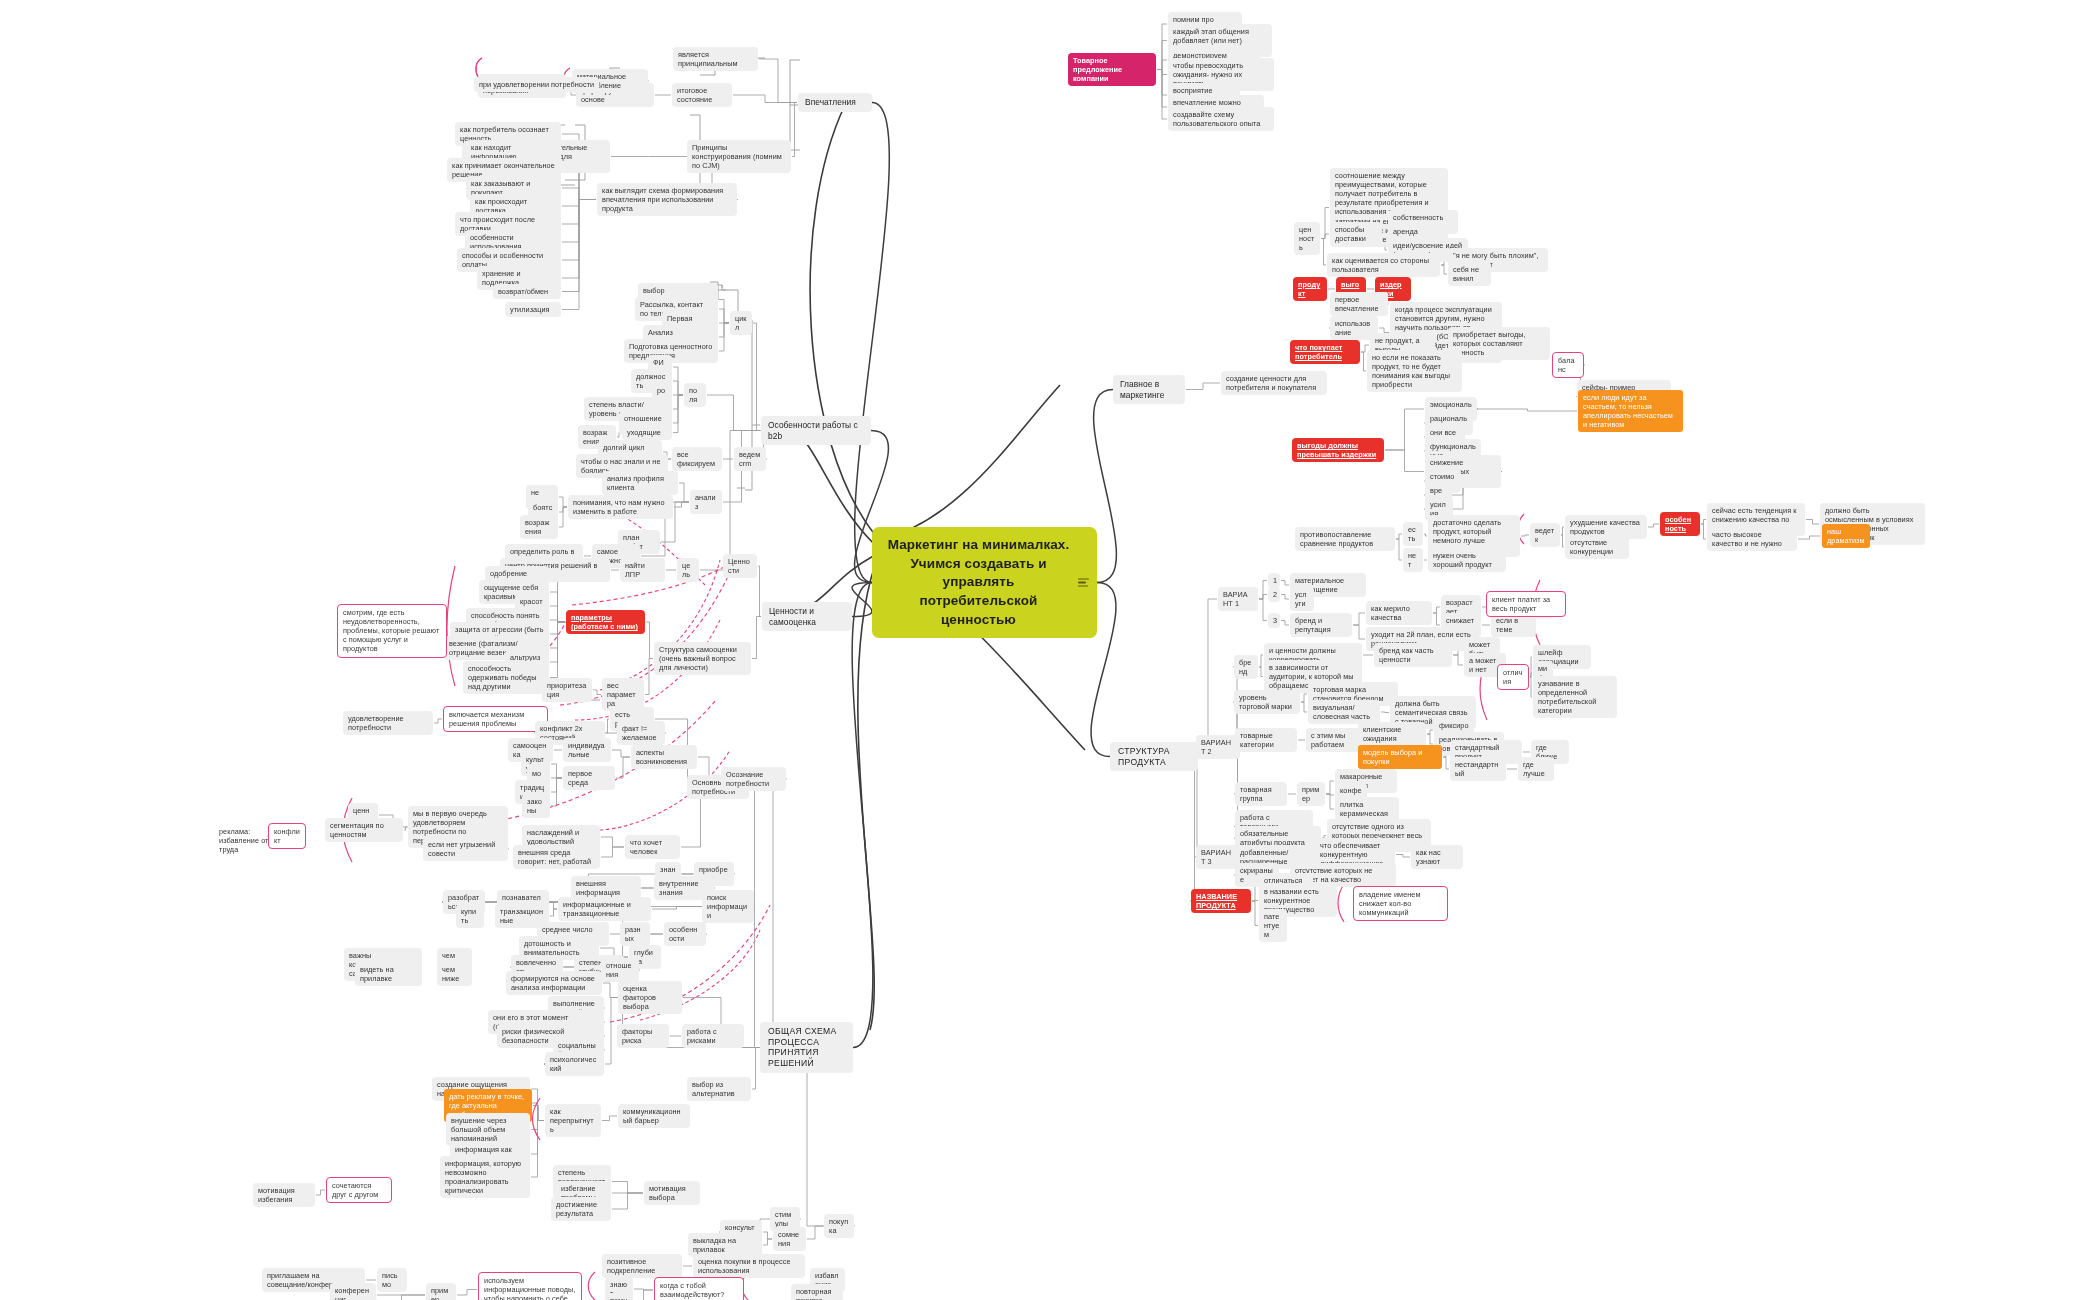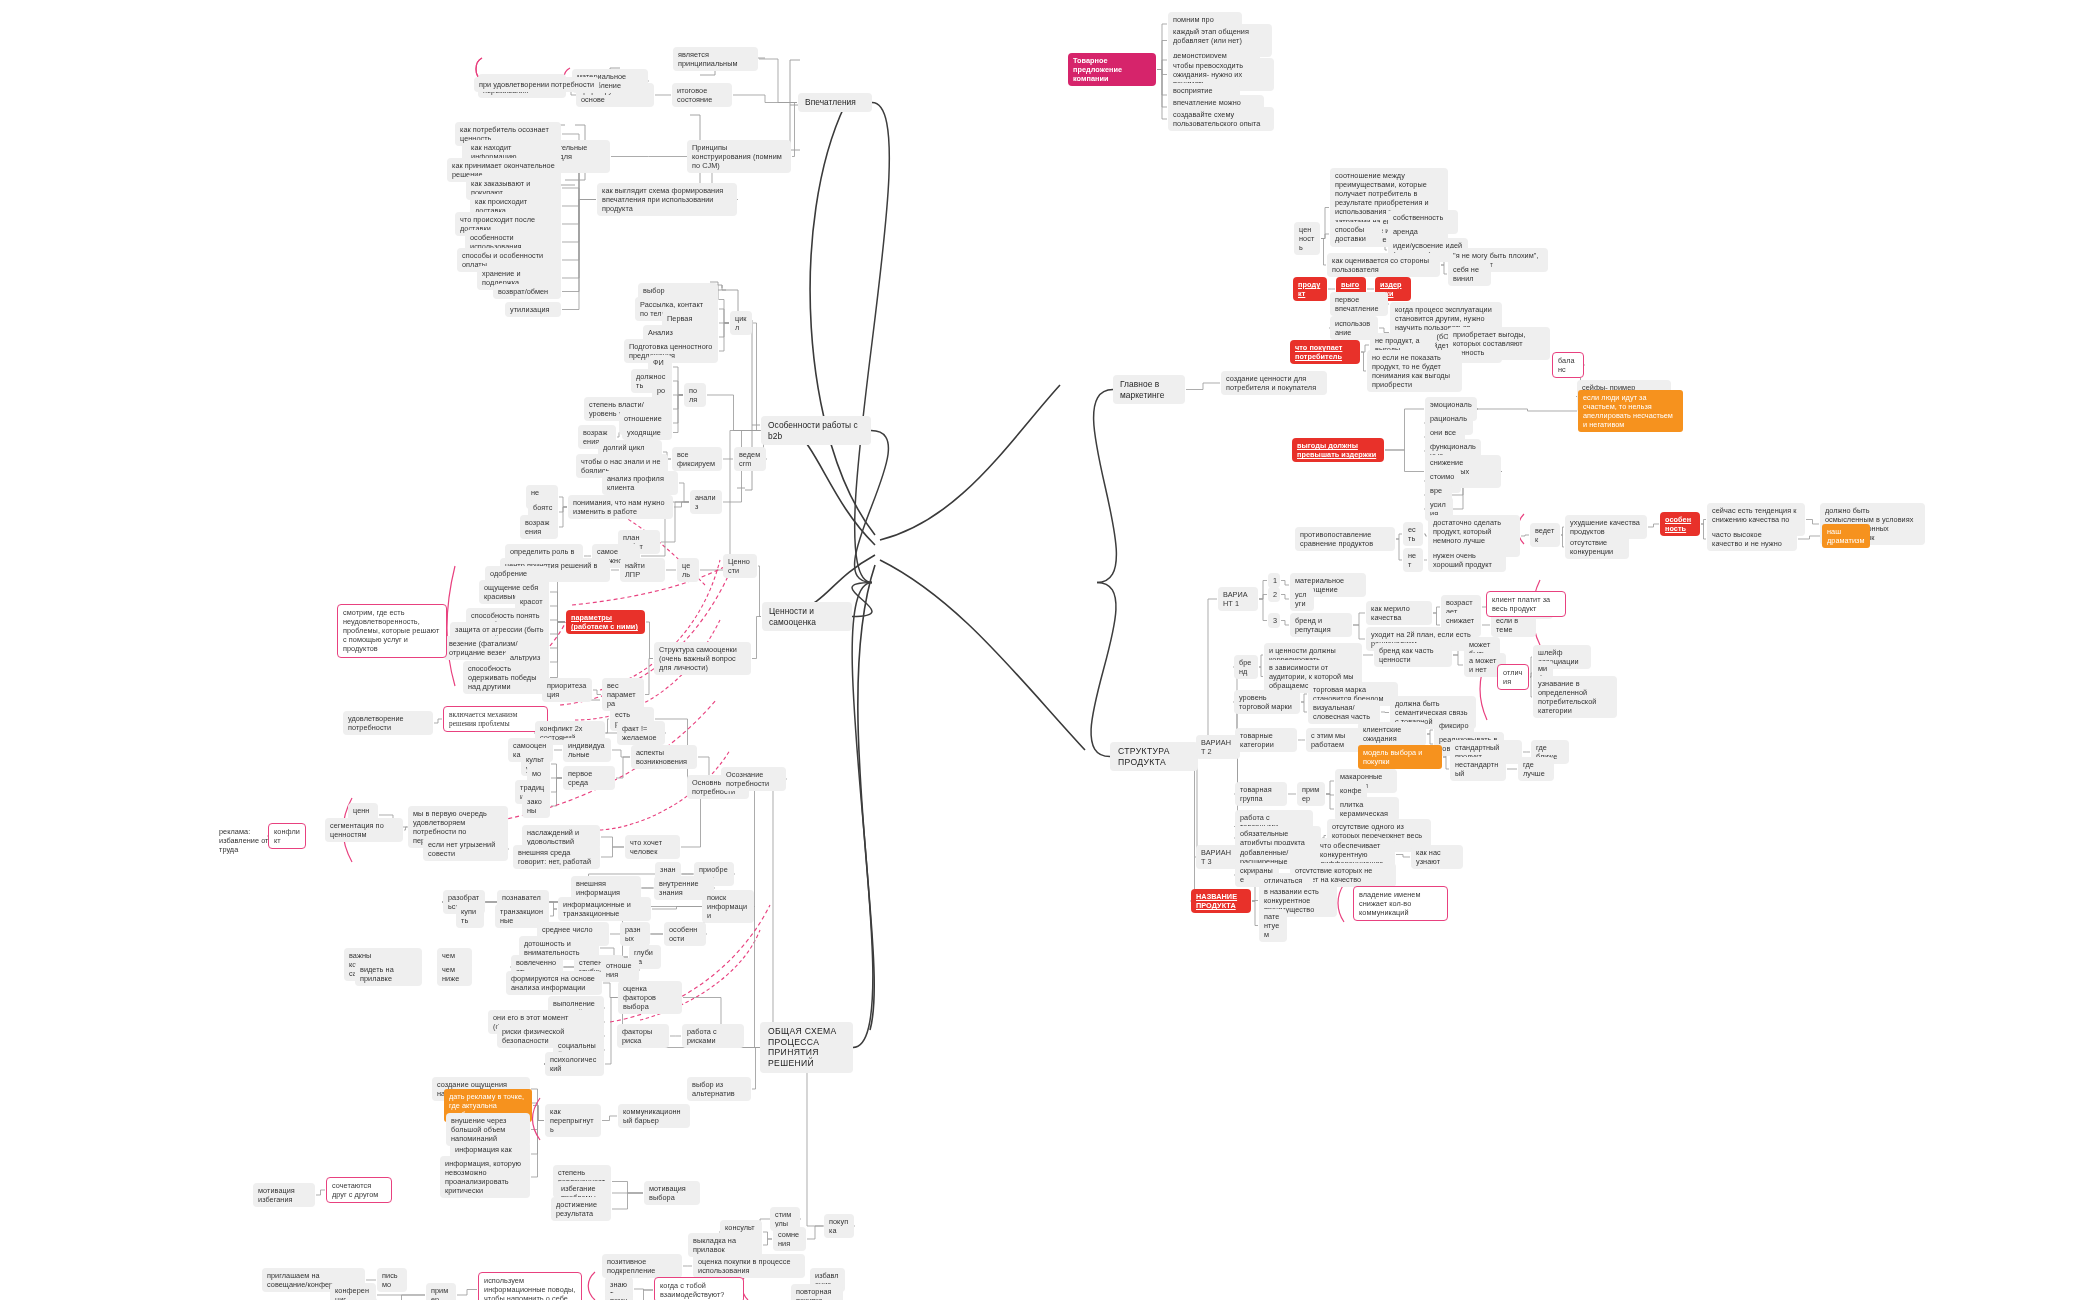--- a/index.html
+++ b/index.html
@@ -371,20 +371,30 @@
         <path d="M 352 798 C 340 820 340 840 352 862"></path>
         <path d="M 540 1098 C 530 1112 530 1126 540 1140"></path>
         <path d="M 595 1272 C 586 1280 586 1292 595 1300"></path>
         <path d="M 748 1272 C 740 1280 740 1292 748 1300"></path>
         <path d="M 1540 580 C 1530 600 1530 625 1540 645"></path>
         <path d="M 1487 658 C 1478 678 1478 700 1487 720"></path>
         <path d="M 1344 884 C 1336 896 1336 910 1344 922"></path>
         <path d="M 1524 514 C 1516 522 1516 536 1524 544"></path>
       </g>
     </svg>
+<div class="node central" style="left: 872px; top: 527px; width: 225px; min-height: 62px;">
+      <div>Маркетинг на минималках.</div>
+      <div>Учимся создавать и управлять</div>
+      <div>потребительской ценностью</div>
+      <span class="central-icon">
+        <i></i>
+        <i></i>
+        <i></i>
+      </span>
+    </div>
     <div class="node mid" style="left: 798px; top: 93px; width: 74px; min-height: 16px;">Впечатления</div>
     <div class="node plain" style="left: 673px; top: 47px; width: 85px; min-height: 12px;">является принципиальным</div>
     <div class="node plain" style="left: 672px; top: 83px; width: 60px; min-height: 12px;">итоговое состояние</div>
     <div class="node plain" style="left: 576px; top: 83px; width: 78px; min-height: 12px;">формируются на основе</div>
     <div class="node plain" style="left: 572px; top: 69px; width: 76px; min-height: 12px;">материальное потребление</div>
     <div class="node plain" style="left: 478px; top: 74px; width: 88px; min-height: 12px;">эмоциональные переживания</div>
     <div class="node plain" style="left: 474px; top: 77px;">при удовлетворении потребности</div>
     <div class="node plain" style="left: 462px; top: 140px; width: 148px; min-height: 22px;">какие основные и дополнительные услуги обретают ценность для потребителя</div>
     <div class="node plain" style="left: 687px; top: 140px; width: 104px; min-height: 22px;">Принципы конструирования (помним по CJM)</div>
     <div class="node plain" style="left: 597px; top: 183px; width: 140px; min-height: 22px;">как выглядит схема формирования впечатления при использовании продукта</div>
@@ -441,21 +451,21 @@
     <div class="node plain" style="left: 505px; top: 650px; width: 44px; min-height: 12px;">альтруизм</div>
     <div class="node plain" style="left: 463px; top: 661px; width: 86px; min-height: 21px;">способность одерживать победы над другими</div>
     <div class="node red" style="left: 566px; top: 610px; width: 79px; min-height: 13px;">параметры (работаем с ними)</div>
     <div class="node plain" style="left: 654px; top: 642px; width: 97px; min-height: 21px;">Структура самооценки (очень важный вопрос для личности)</div>
     <div class="node plain" style="left: 542px; top: 678px; width: 50px; min-height: 12px;">приоритезация</div>
     <div class="node plain" style="left: 602px; top: 678px; width: 42px; min-height: 12px;">вес параметра</div>
     <div class="node outline" style="left: 337px; top: 604px; width: 110px; min-height: 27px;">смотрим, где есть неудовлетворенность, проблемы, которые решают с помощью услуг и продуктов</div>
     <div class="node caps" style="left: 760px; top: 1022px; width: 93px; min-height: 22px;">ОБЩАЯ СХЕМА ПРОЦЕССА ПРИНЯТИЯ РЕШЕНИЙ</div>
     <div class="node plain" style="left: 687px; top: 775px; width: 62px; min-height: 12px;">Основные потребности</div>
     <div class="node plain" style="left: 343px; top: 711px; width: 90px; min-height: 12px;">удовлетворение потребности</div>
-    <div class="node outline" style="left: 443px; top: 706px; width: 105px; min-height: 14px; font-family: Liberation Serif, serif;">включается механизм решения проблемы</div>
+    <div class="node outline" style="left: 443px; top: 706px; width: 105px; min-height: 14px;">включается механизм решения проблемы</div>
     <div class="node plain" style="left: 610px; top: 707px; width: 44px; min-height: 12px;">есть ресурсы</div>
     <div class="node plain" style="left: 535px; top: 721px; width: 70px; min-height: 12px;">конфликт 2х состояний</div>
     <div class="node plain" style="left: 617px; top: 721px; width: 48px; min-height: 12px;">факт !=  желаемое</div>
     <div class="node plain" style="left: 508px; top: 738px; width: 45px; min-height: 12px;">самооценка</div>
     <div class="node plain" style="left: 563px; top: 738px; width: 48px; min-height: 12px;">индивидуальные</div>
     <div class="node plain" style="left: 521px; top: 752px; width: 29px; min-height: 12px;">культура</div>
     <div class="node plain" style="left: 527px; top: 766px; width: 23px; min-height: 12px;">мода</div>
     <div class="node plain" style="left: 515px; top: 780px; width: 35px; min-height: 12px;">традиции</div>
     <div class="node plain" style="left: 522px; top: 794px; width: 28px; min-height: 12px;">законы</div>
     <div class="node plain" style="left: 563px; top: 766px; width: 52px; min-height: 12px;">первое среда</div>

